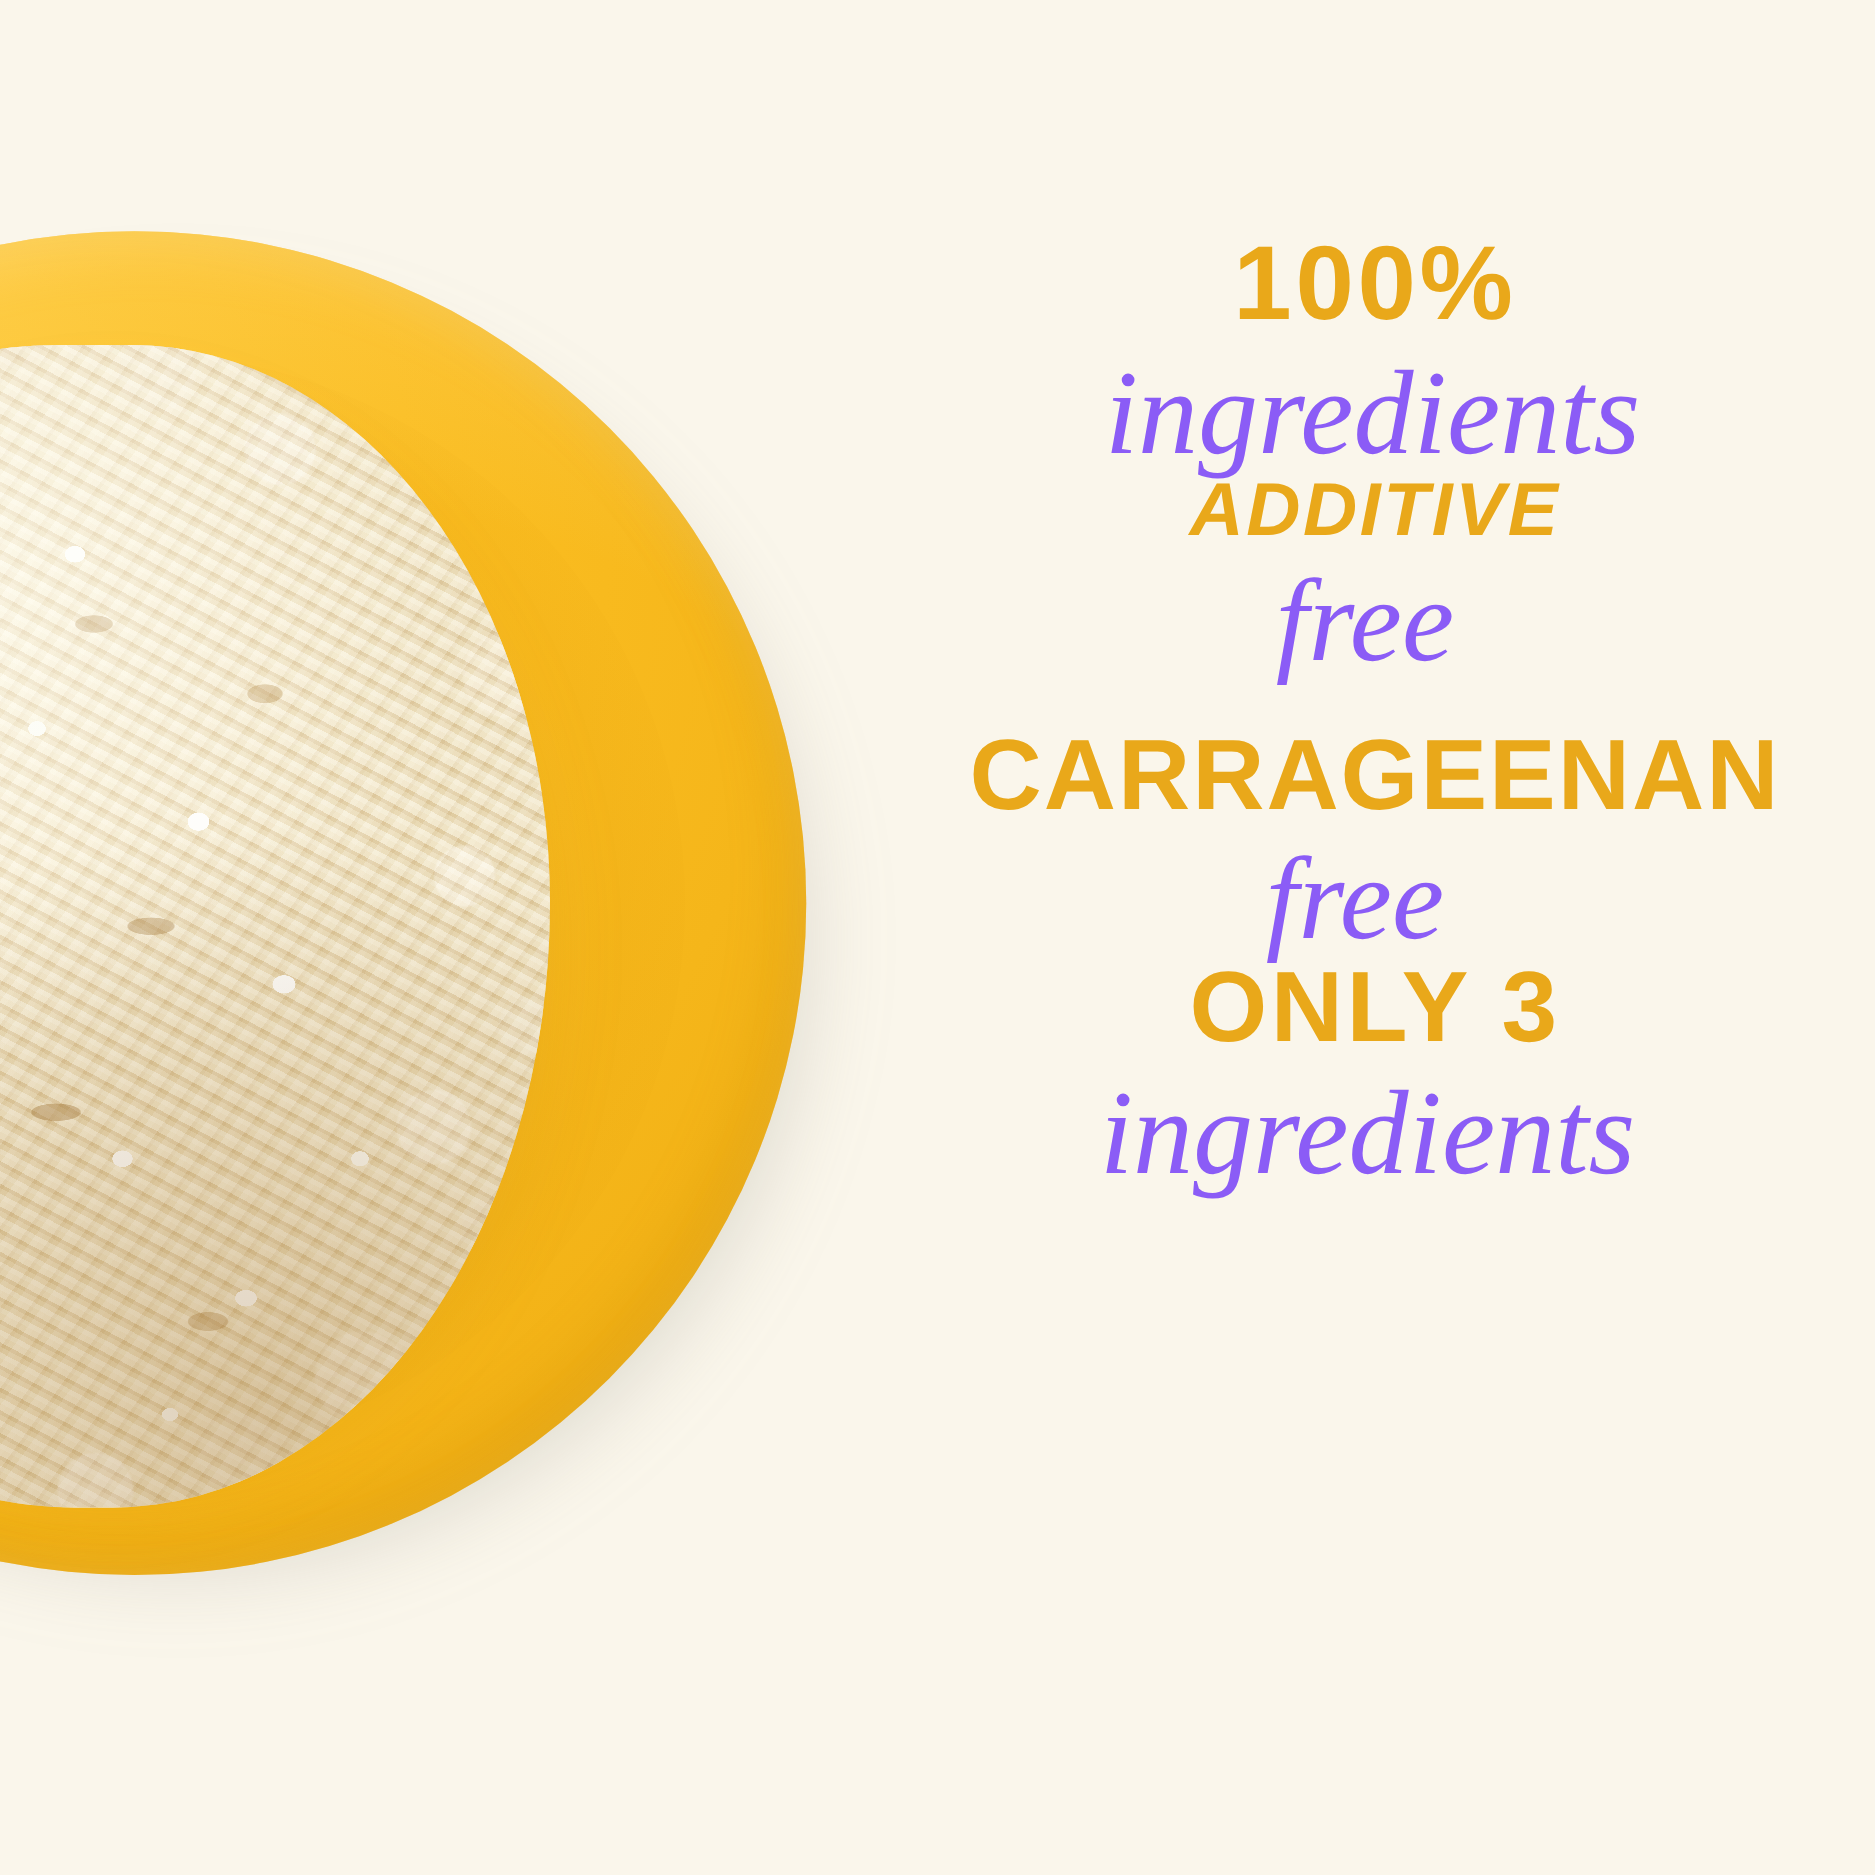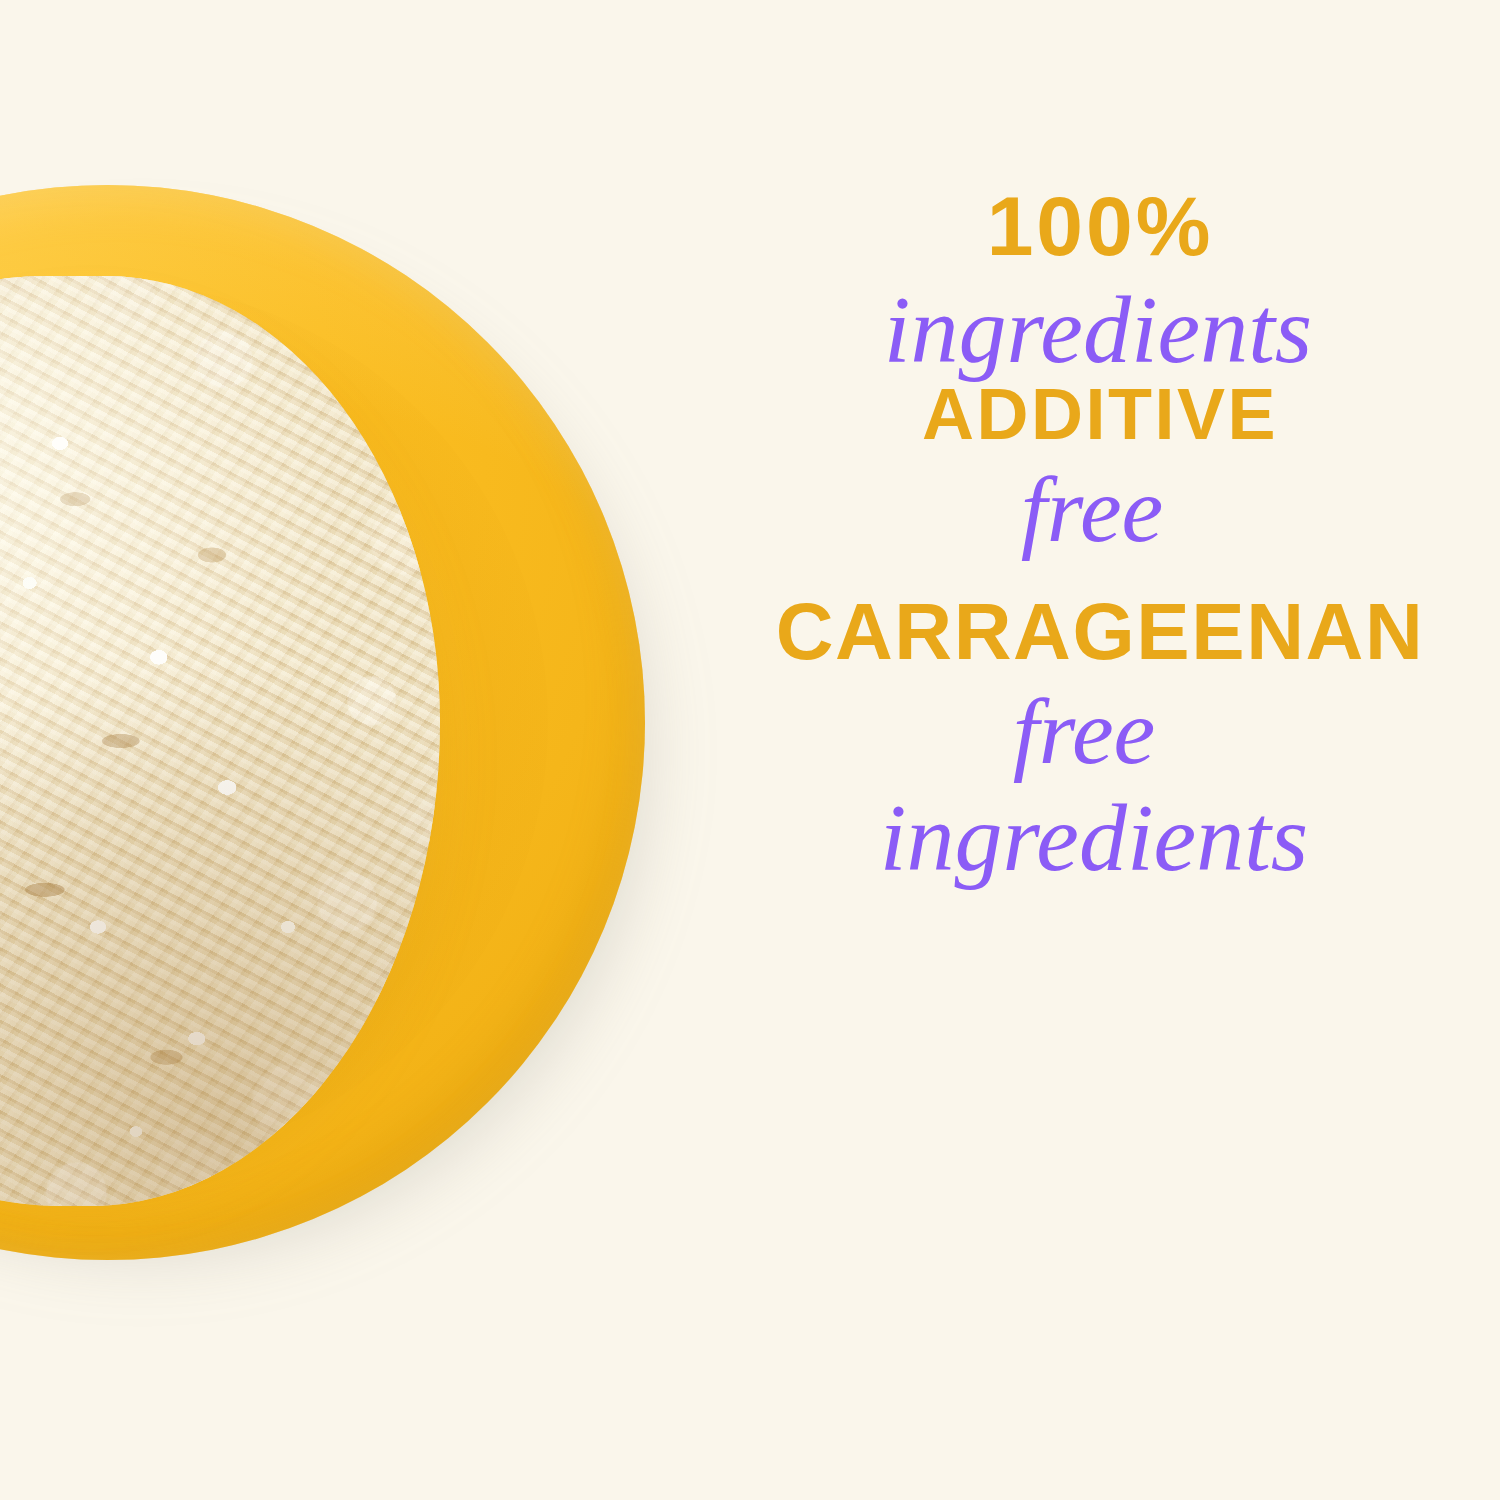--- a/index.html
+++ b/index.html
@@ -227,21 +227,21 @@
     line-height: 1.0;
     white-space: nowrap;
   }
 
   
   .c1 .claim-head-a { font-size: 84px; }
   .c1 .claim-head-b { font-size: 84px; margin-top: 8px; }
   .c1 .claim-sub    { font-size: 96px; margin-top: 14px; }
 
   .c2 { margin-top: 76px; }
-  .c2 .claim-head   { font-size: 72px; }
+  .c2 .claim-head   { font-size: 60px; font-style: italic; }
   .c2 .claim-sub    { font-size: 94px; margin-top: 12px; }
 
   .c3 { margin-top: 72px; }
   .c3 .claim-head   { font-size: 80px; letter-spacing: 0.02em; margin-top: 36px; }
   .c3 .claim-sub    { font-size: 94px; margin-top: 12px; }
 
   .c4 { margin-top: 78px; }
   .c4 .claim-head   { font-size: 80px; }
   .c4 .claim-sub    { font-size: 96px; margin-top: 12px; }
 
@@ -283,17 +283,18 @@
       <div class="claim-head">ADDITIVE</div>
       <div class="claim-sub">free</div>
     </div>
 
     <div class="claim c3">
       <div class="claim-head">CARRAGEENAN</div>
       <div class="claim-sub">free</div>
     </div>
 
     <div class="claim c4">
+      <div class="claim-head">ONLY 3</div>
       <div class="claim-sub">ingredients</div>
     </div>
 
   </div>
 </div>
 
 </body></html>

